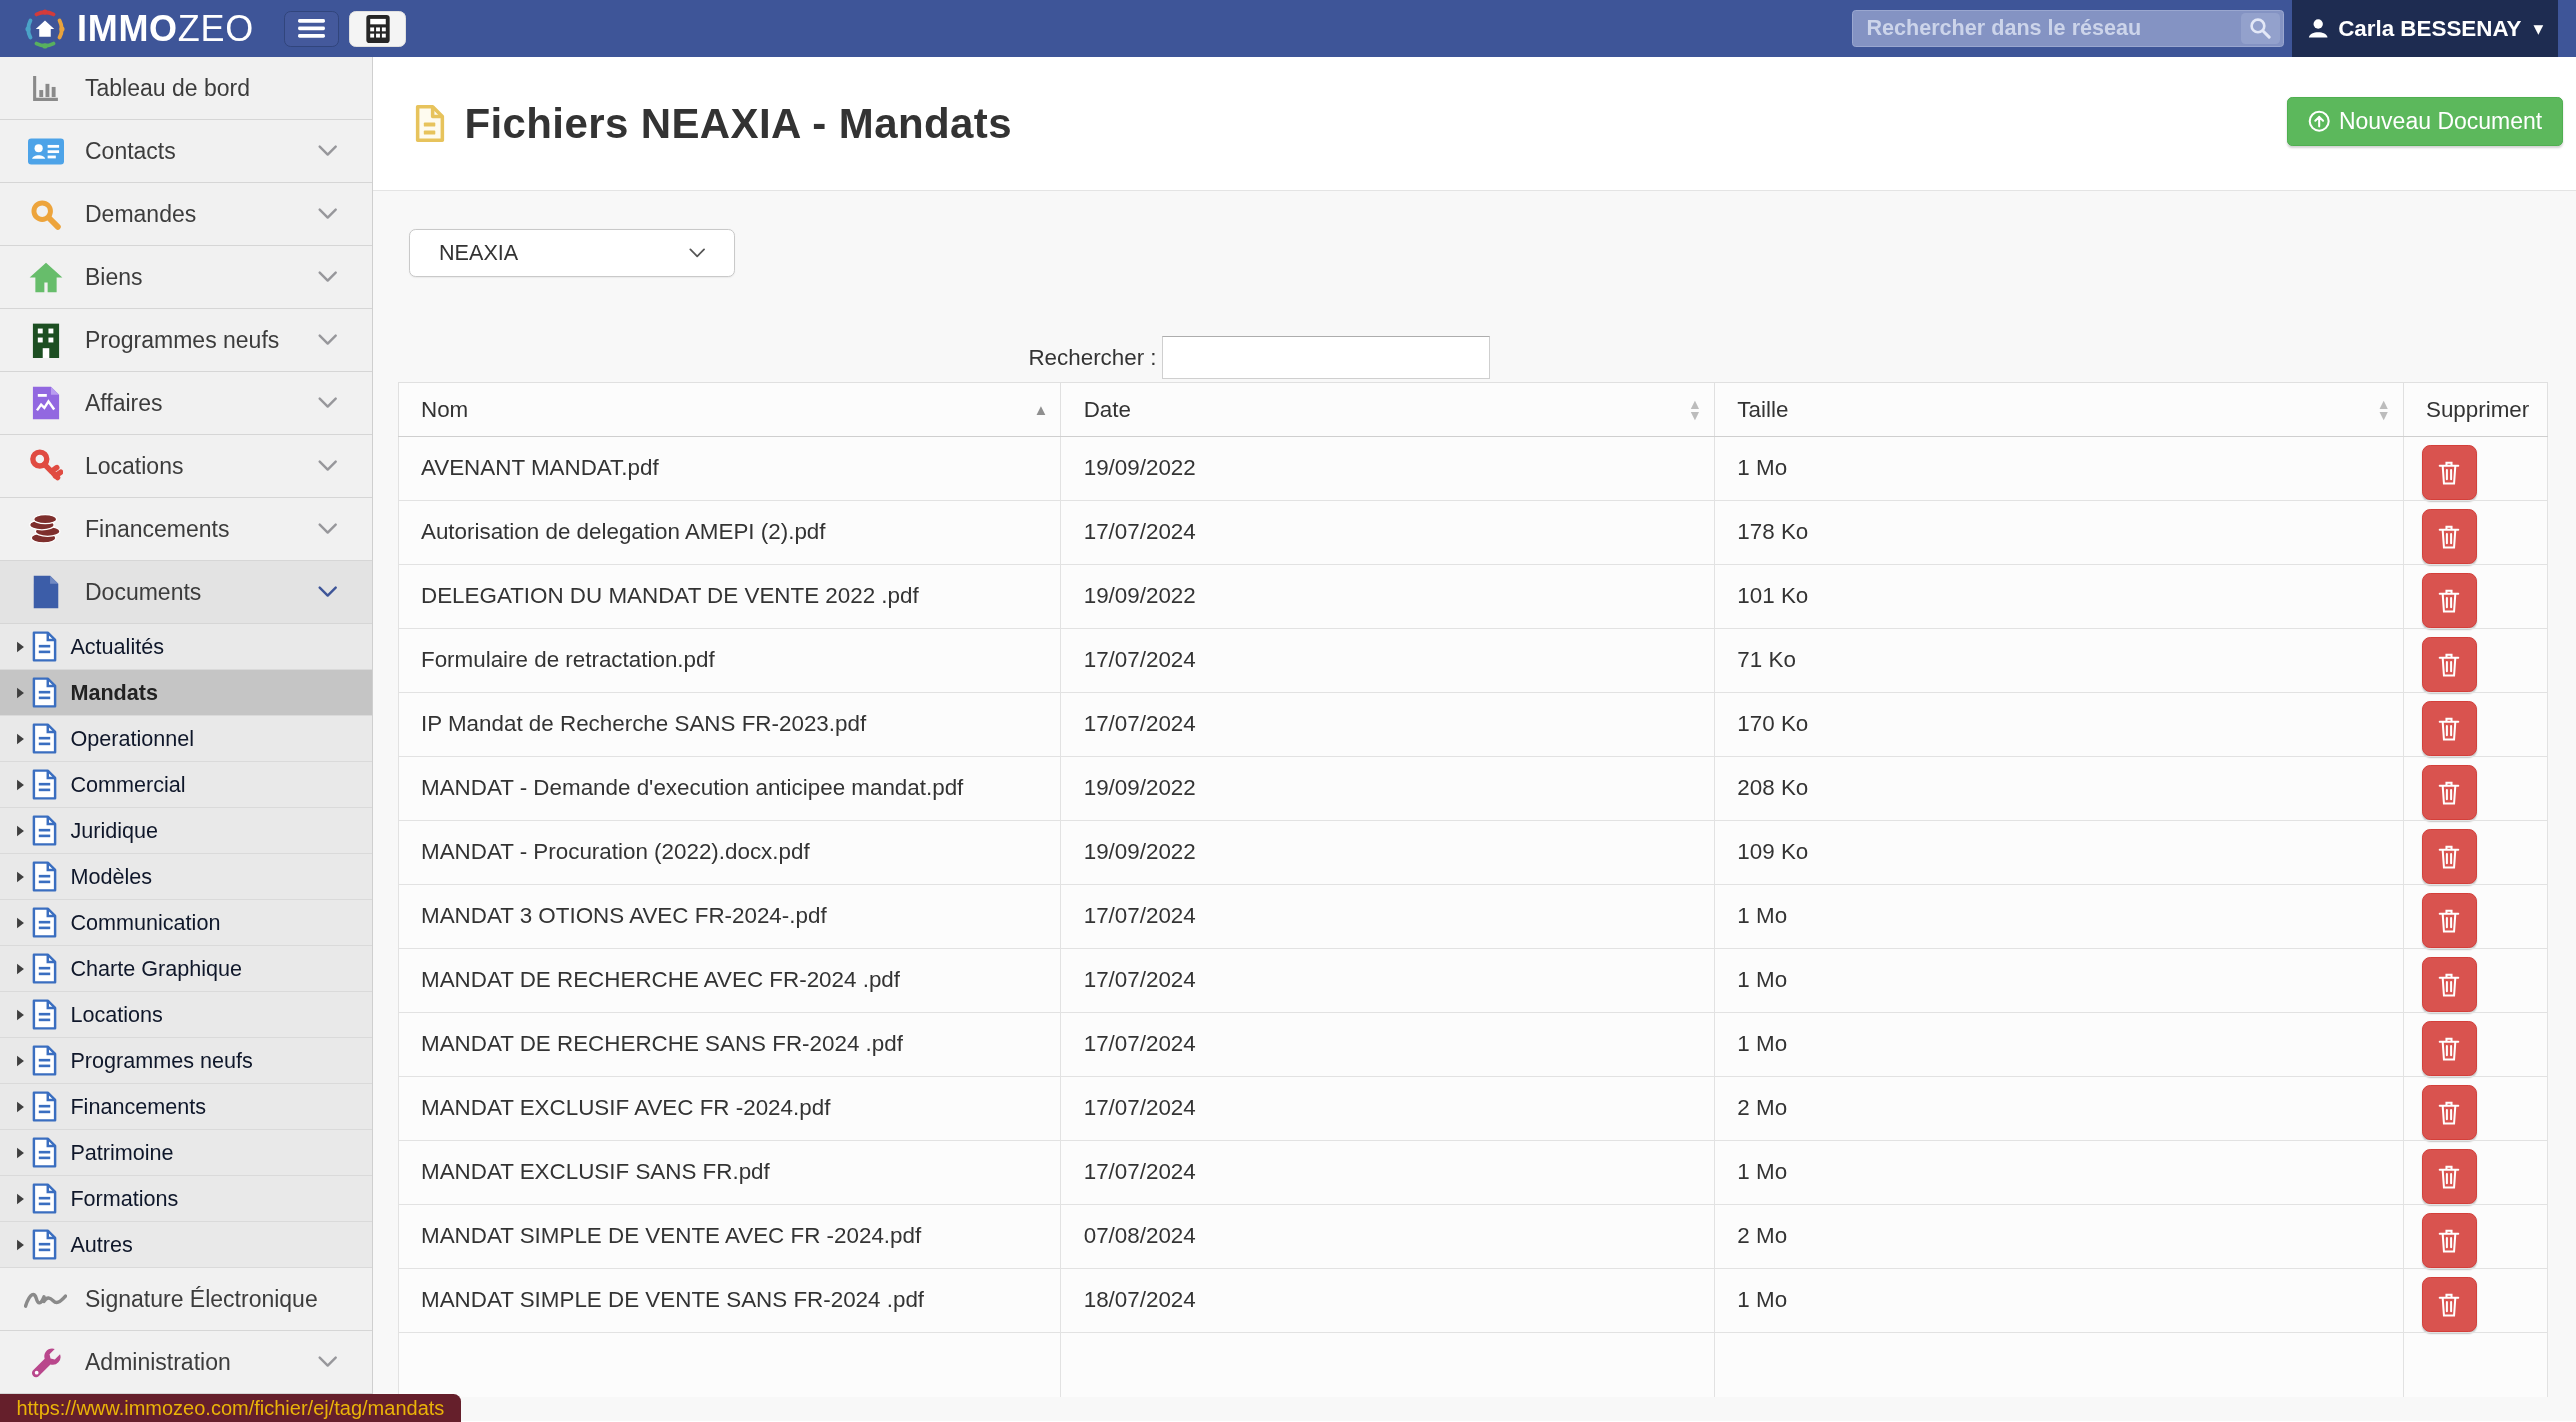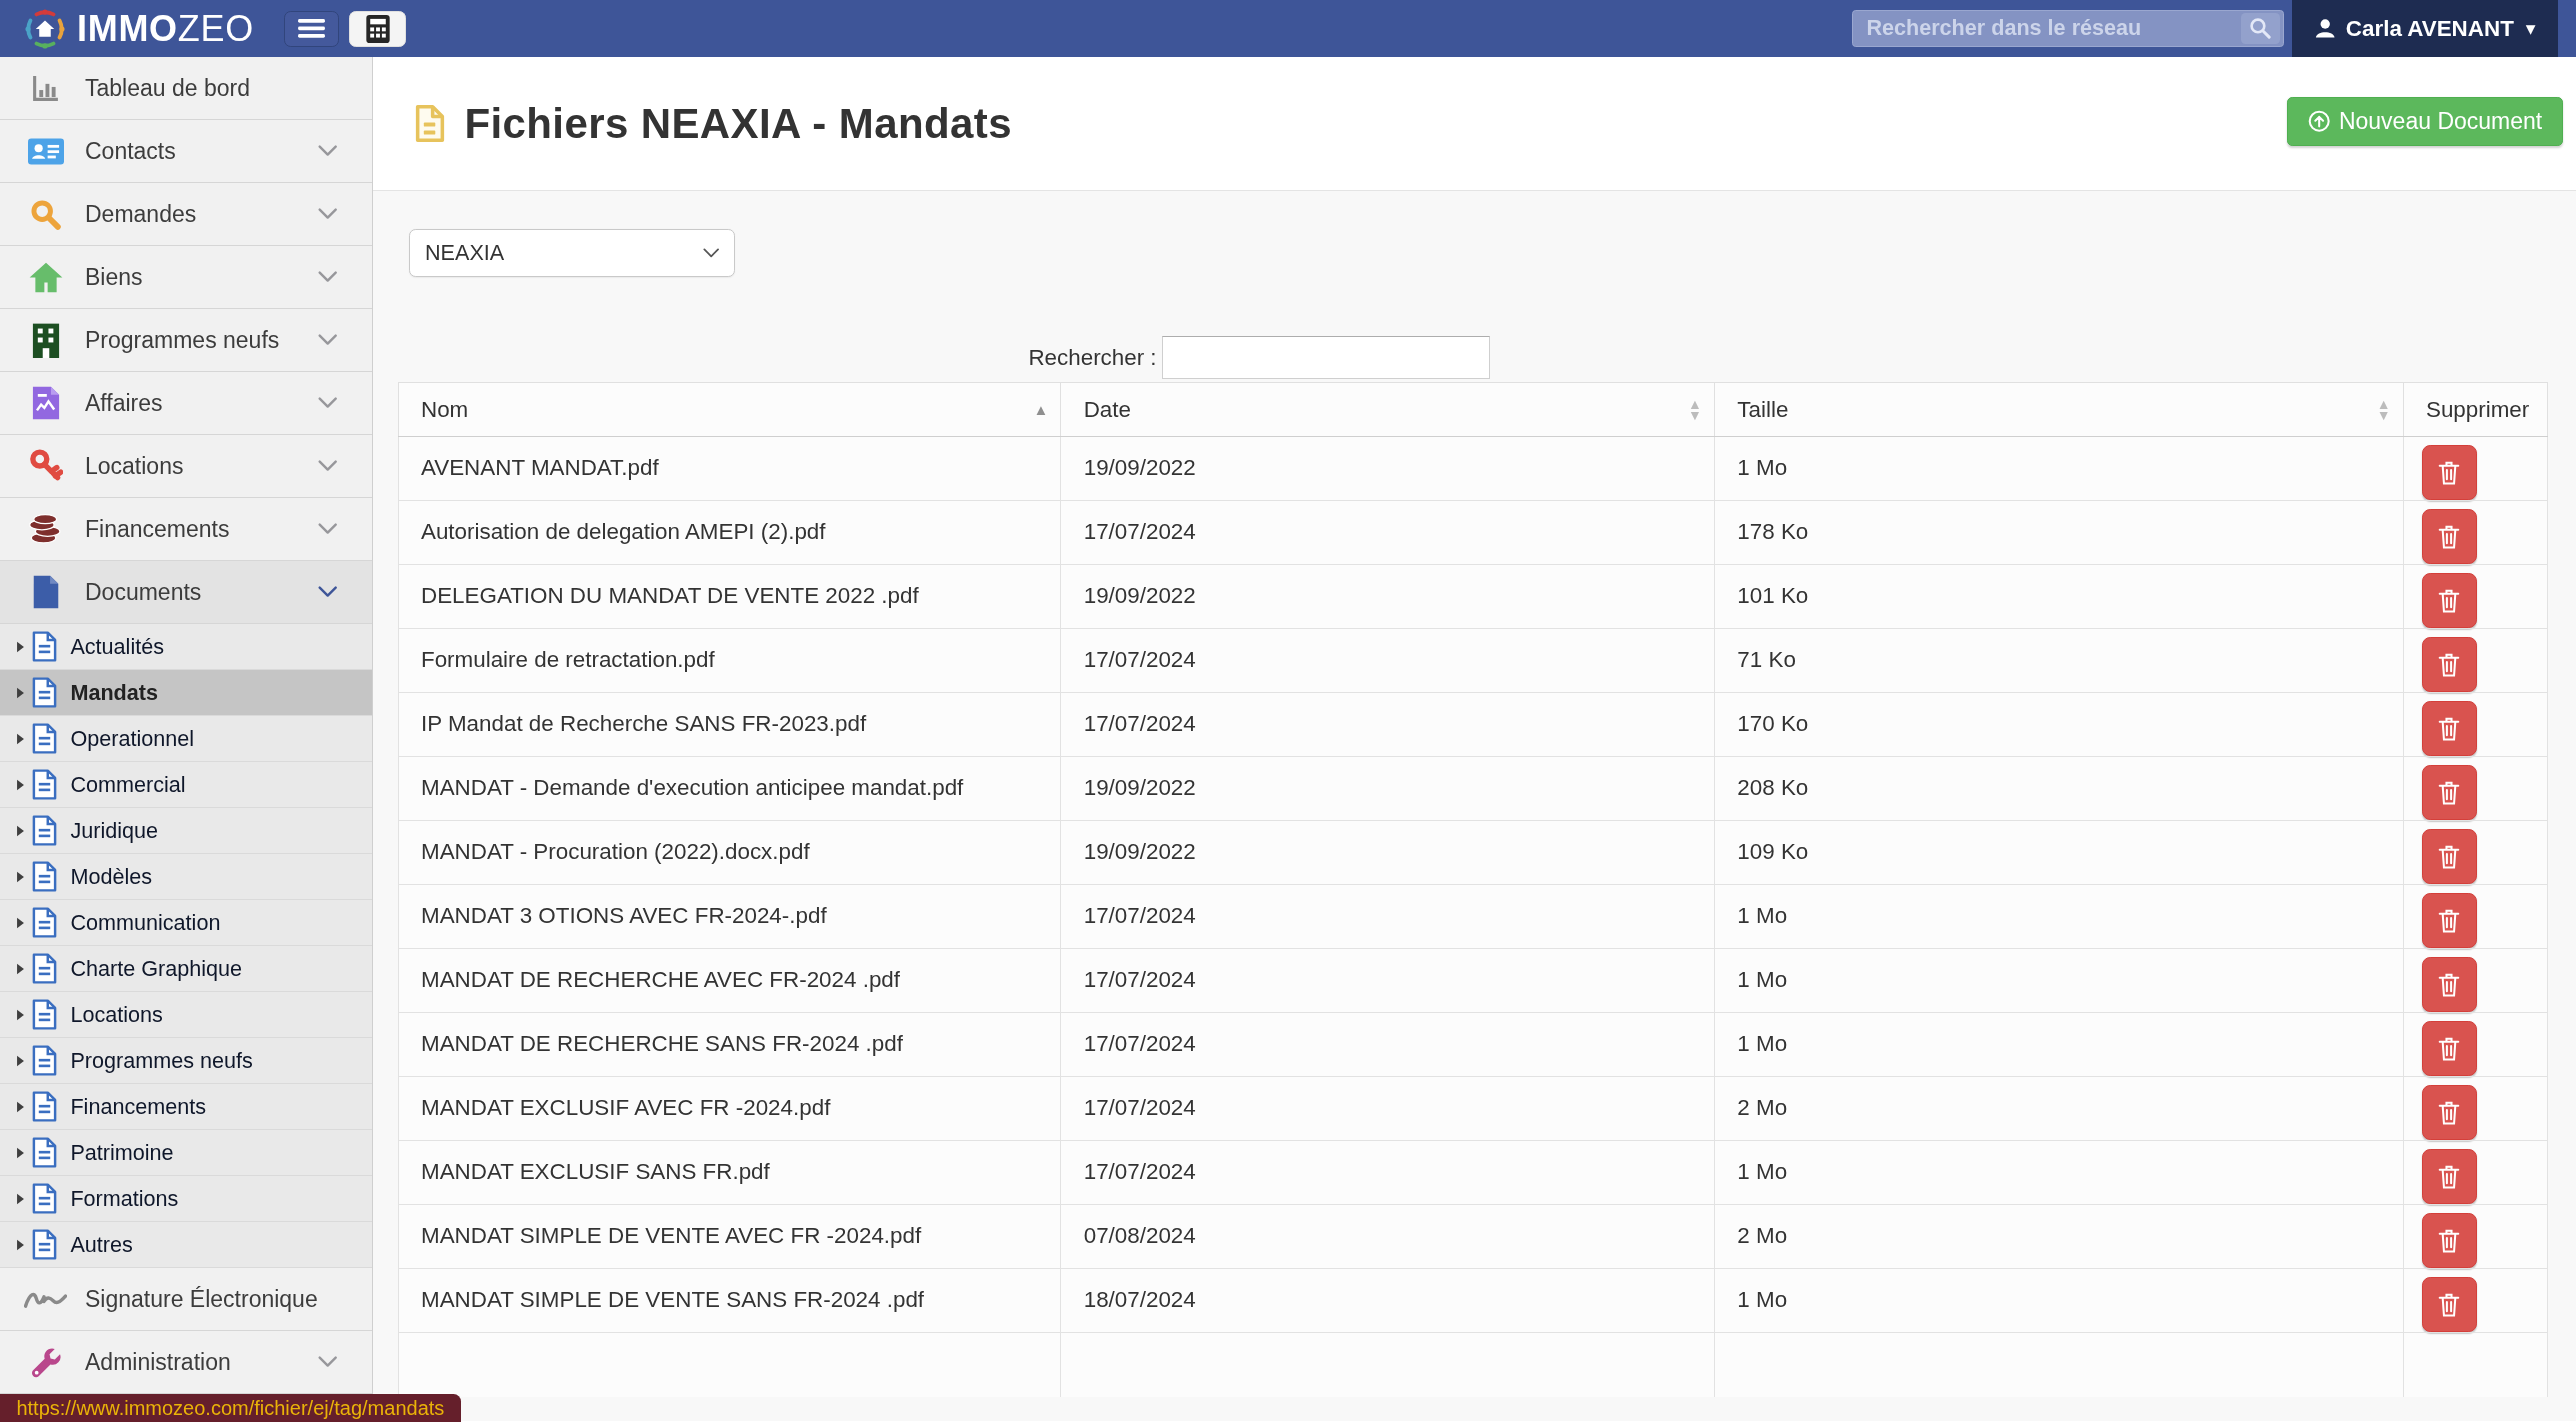--- a/index.html
+++ b/index.html
@@ -46,21 +46,21 @@
 
   
   .statusbar{position:absolute;left:0;bottom:0;height:28px;background:var(--tooltip_maroon);color:#eab308;font-size:20px;display:flex;align-items:center;padding:0 16.4px;border-top-right-radius:7.5px;z-index:40;white-space:nowrap;}
 
   
   .main{position:absolute;top:57px;left:373px;width:2203px;height:1366px;background:#fff;}
   .title-bar{position:relative;height:134px;background:#fff;border-bottom:1.5px solid #e4e4e4;display:flex;align-items:center;padding-left:42px;}
   .title-bar h1{font-size:42px;font-weight:700;color:#333;margin-left:19.4px;letter-spacing:0.4px;}
   .new-doc{position:absolute;right:13.4px;top:40px;height:49px;background:var(--accent_green);border:0.7px solid #4faf50;border-radius:5.2px;color:#fff;font-size:23px;display:flex;align-items:center;gap:9px;padding:0 19.4px;cursor:pointer;box-shadow:0 1.5px 2.2px rgba(0,0,0,0.18);}
   .panel{position:relative;height:1230px;background:#f8f8f8;overflow:hidden;}
-  .agency-select{position:absolute;top:38px;left:36px;width:326px;height:48px;background:#fff;border:1.5px solid #c9c9c9;border-radius:6.7px;display:flex;align-items:center;padding:0 15px;font-size:21.6px;color:#333;cursor:pointer;box-shadow:0 0.7px 1.5px rgba(0,0,0,0.06);}
+  .agency-select{position:absolute;top:38px;left:36px;width:326px;height:48px;background:#fff;border:1.5px solid #c9c9c9;border-radius:6.7px;display:flex;align-items:center;padding:0 29px;font-size:21.6px;color:#333;cursor:pointer;box-shadow:0 0.7px 1.5px rgba(0,0,0,0.06);}
   .agency-select .selchev{margin-left:auto;color:#555;}
   .search-group{position:absolute;top:144px;left:24.6px;width:1092px;height:45px;display:flex;align-items:center;justify-content:flex-end;gap:5px;}
   .search-group label{font-size:22.4px;color:#333;}
   .search-group input{width:328px;height:43px;background:#fff;border:1.5px solid #cfcfcf;border-top-color:#adadad;outline:none;font-size:21.6px;color:#333;padding:0 10.4px;}
   .tablewrap{position:absolute;top:191px;left:24.6px;width:2150px;}
   table{width:100%;border-collapse:collapse;background:#fcfcfc;}
   colgroup .c1{width:663px;} colgroup .c2{width:654px;} colgroup .c3{width:689px;} colgroup .c4{width:144px;}
   th{position:relative;height:54px;text-align:left;font-size:22.4px;color:#333;font-weight:normal;padding-left:22.4px;border:0.7px solid #e0e0e0;border-bottom:1.5px solid #cfcfcf;background:#fcfcfc;cursor:pointer;}
   th .sort{position:absolute;right:12px;top:50%;transform:translateY(-50%);display:flex;flex-direction:column;line-height:11.2px;font-size:14px;color:#bcbcbc;}
   th .sort.asc{color:#8f8f8f;font-size:15px;}
@@ -127,21 +127,21 @@
           </svg>
       </span>
     </div>
     <div class="user">
       <span class="ic">
         <svg width="22.4" height="22.4" viewBox="0 0 24 24">
             <circle cx="12" cy="7.5" r="5" fill="#fff"></circle>
             <path d="M2 22c1-7.5 19-7.5 20 0z" fill="#fff"></path>
           </svg>
       </span>
-      <span class="uname">Carla AVENANT</span>
+      <span class="uname">Carla BESSENAY</span>
       <span class="caret">▾</span>
     </div>
   </header>
 
   <nav class="sidebar">
       <div class="sb-item">
         <span class="ic">
           <svg width="33" height="31" viewBox="0 0 40 40">
             <path d="M6 4v30h30" stroke="#8a8a8a" stroke-width="4" fill="none"></path>
             <rect x="12" y="22" width="5" height="9" fill="#8a8a8a"></rect>

